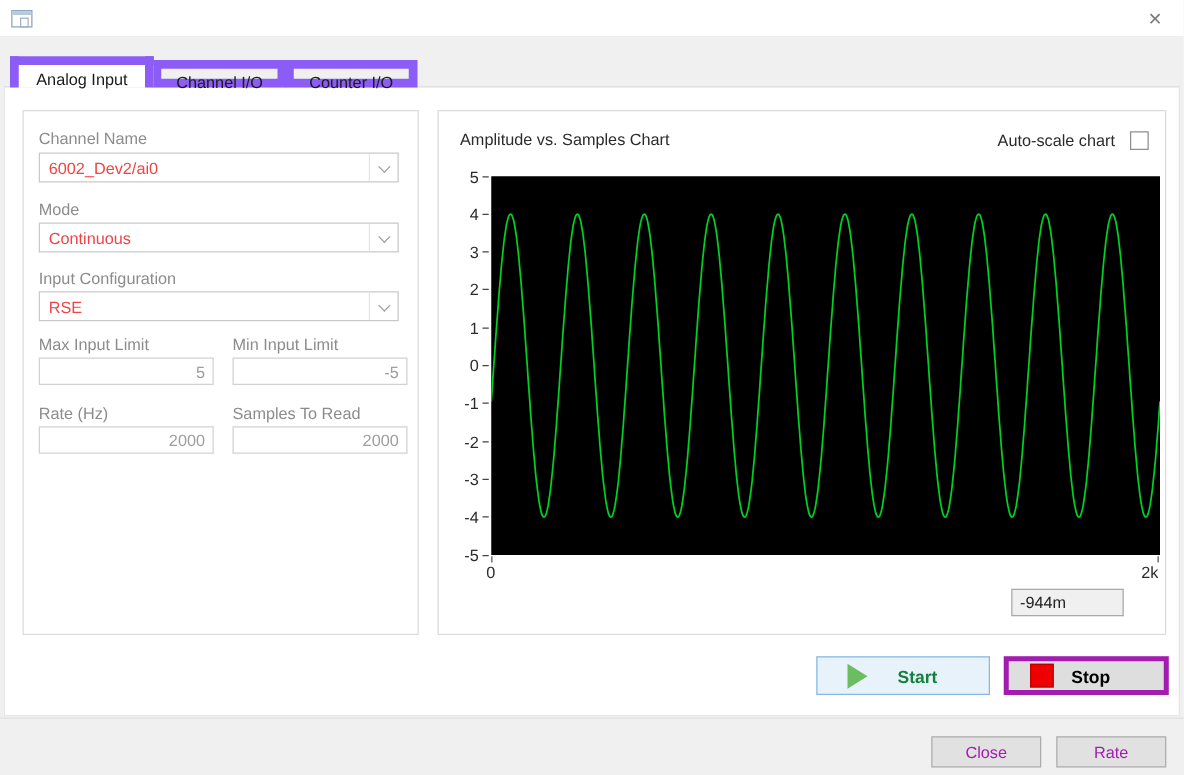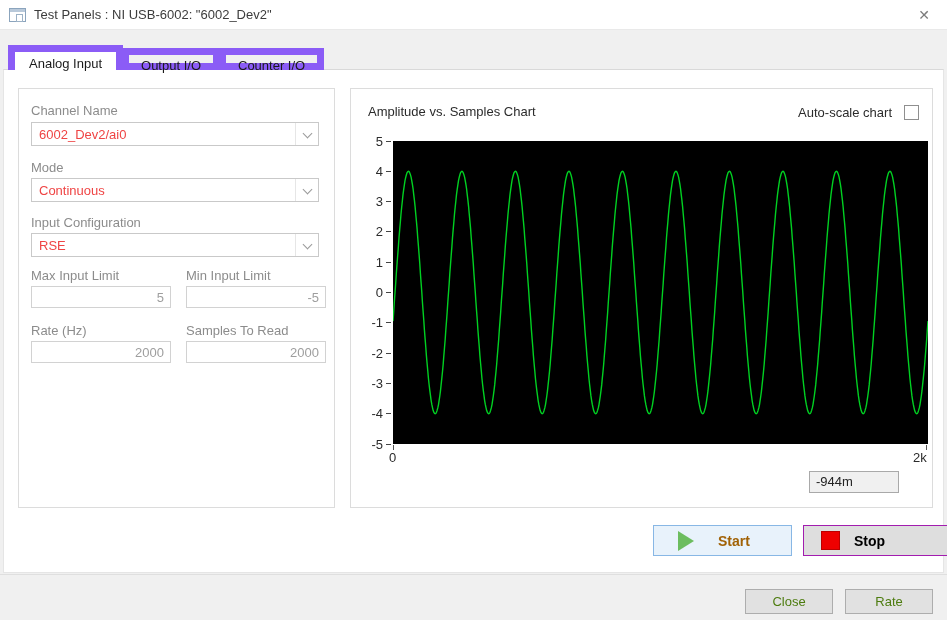--- a/index.html
+++ b/index.html
@@ -45,42 +45,41 @@
   #y-axis { position:absolute; left:0; top:52px; width:40px; height:303px; }
   .ytick { position:absolute; right:0; width:40px; height:16px; display:flex; justify-content:flex-end; align-items:center; color:#2b2b2b; }
   .ytick .dash { width:5px; height:1px; background:#444444; margin-left:3px; }
   .xtick-mark { position:absolute; top:356px; width:1px; height:5px; background:#555555; }
   .xlabel { position:absolute; top:361px; color:#2b2b2b; }
   .value-box { position:absolute; left:458px; top:382px; width:90px; height:22px; background:#f0f0f0; border:1px solid #a9a9a9; color:#222222; line-height:20px; padding-left:6px; }
   
   .run-btn { position:absolute; top:525px; height:31px; display:flex; align-items:center; cursor:pointer; }
   #start-btn { left:653px; width:139px; background:#e8f2fb; border:1px solid #88b7e5; }
   #start-btn .play-icon { width:0; height:0; border-left:16px solid #6cbd5f; border-top:10px solid transparent; border-bottom:10px solid transparent; margin-left:24px; }
-  #start-btn .btn-text { color:#a16207; font-weight:bold; font-size:14px; margin-left:24px; }
-  #stop-btn { left:803px; width:145px; background:#dedede; border:1px solid #a21caf; }
+  #start-btn .btn-text { color:#15803d; font-weight:bold; font-size:14px; margin-left:24px; }
+  #stop-btn { left:803px; width:132px; background:#dedede; border:4px solid #a21caf; }
   #stop-btn .stop-icon { width:19px; height:19px; background:#ee0000; border:1px solid #bb0000; margin-left:17px; }
   #stop-btn .btn-text { color:#000000; font-weight:bold; font-size:14px; margin-left:14px; }
   
   .footer { position:absolute; left:0; top:574px; width:947px; height:46px; background:#f0f0f0; border-top:1px solid #dfdfdf; }
-  .footer-btn { position:absolute; top:14px; width:88px; height:25px; background:#e1e1e1; border:1px solid #adadad; text-align:center; line-height:23px; color:#4d7c0f; cursor:pointer; }
+  .footer-btn { position:absolute; top:14px; width:88px; height:25px; background:#e1e1e1; border:1px solid #adadad; text-align:center; line-height:23px; color:#a21caf; cursor:pointer; }
   #close-dialog-btn { left:745px; }
   #help-btn { left:845px; }
 </style>
 </head>
 <body>
 
 <div class="titlebar">
   <span class="app-icon"></span>
-  <span class="window-title">Test Panels : NI USB-6002: "6002_Dev2"</span>
   <span class="close-btn">✕</span>
 </div>
 
 <div class="tabs">
   <div class="tab active">Analog Input</div>
-  <div class="tab">Output I/O</div>
+  <div class="tab">Channel I/O</div>
   <div class="tab">Counter I/O</div>
 </div>
 <div class="tabpage"></div>
 
 <div class="groupbox" id="left-box">
   <span class="fieldlabel" style="left:12px; top:14px;">Channel Name</span>
   <div class="combo" style="left:12px; top:33px;">
     <span class="val">6002_Dev2/ai0</span>
     <span class="arrowbox">
         <span class="chev"></span>

